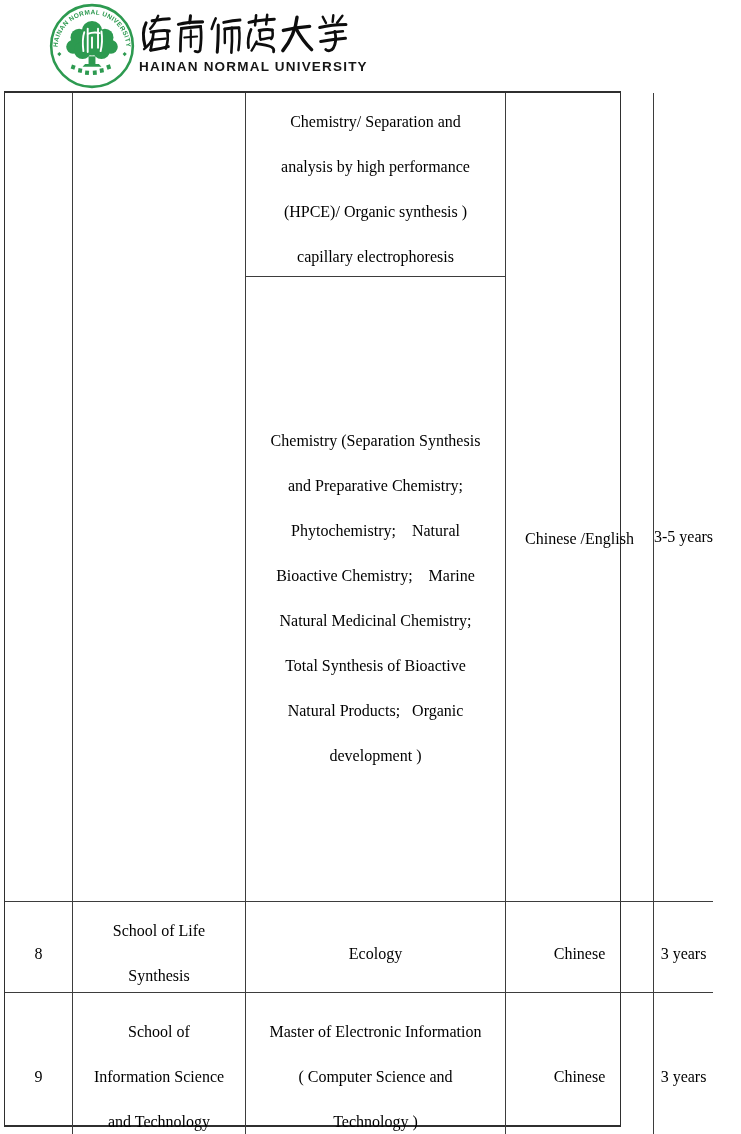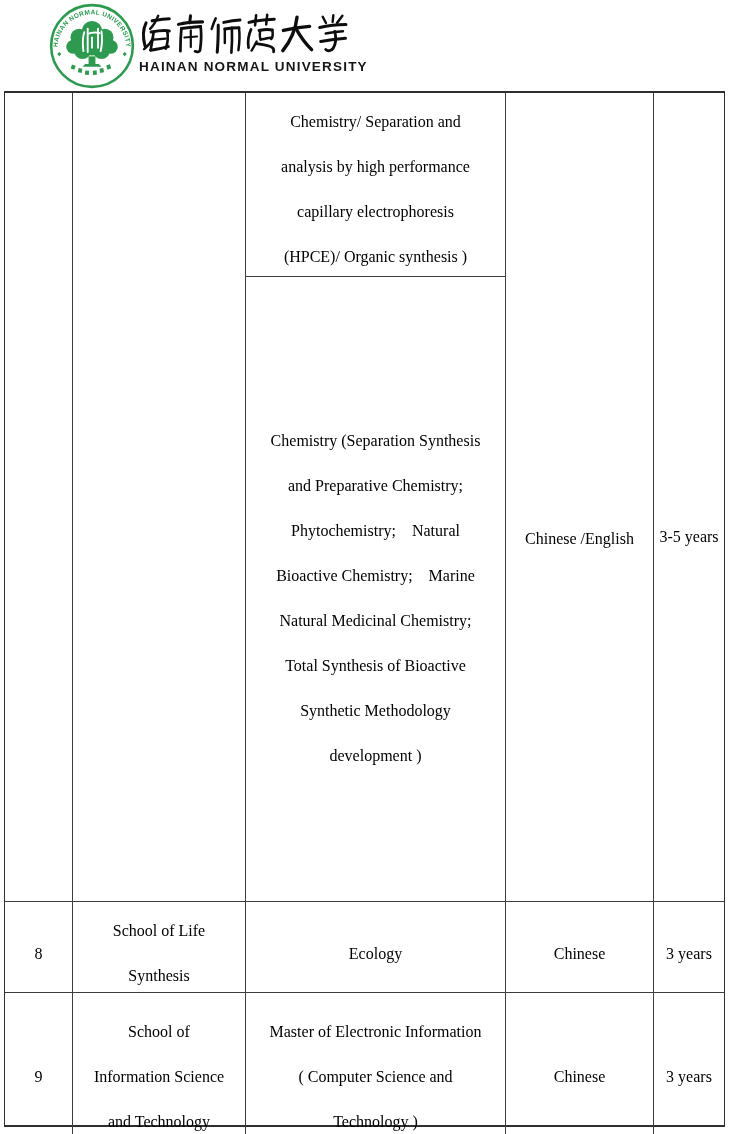--- a/index.html
+++ b/index.html
@@ -7,21 +7,21 @@
   .page{position:relative;width:741px;height:1134px;background:#fff;overflow:hidden;}
 
   
   .hdr{position:absolute;left:0;top:0;width:741px;height:92px;}
   .seal{position:absolute;left:49px;top:3px;width:86px;height:86px;}
   .zh-callig{position:absolute;left:138px;top:12px;width:214px;height:48px;}
   .en-name{position:absolute;left:139px;top:59px;font-family:"Liberation Sans","DejaVu Sans",sans-serif;
            font-size:13.5px;font-weight:700;letter-spacing:1.2px;color:#161616;white-space:nowrap;}
 
   
-  .tbl{--bc:#3d3d3d;position:absolute;left:4px;top:91px;width:721px;height:1036px;box-sizing:border-box;
+  .tbl{--bc:#3d3d3d;position:absolute;left:4px;top:91px;width:617px;height:1036px;box-sizing:border-box;
        display:grid;grid-template-columns:68px 173px 260px 148px auto;
        grid-template-rows:184px 625px 91px auto;
        border:1px solid #2f2f2f;border-top-width:2px;border-bottom-width:2px;background:#fff;}
   .c{box-sizing:border-box;border-right:1px solid var(--bc);border-bottom:1px solid var(--bc);
      display:flex;flex-direction:column;align-items:center;justify-content:center;
      text-align:center;font-size:16px;line-height:45px;}
   .c.no-r{border-right:none;}
   .c.no-b{border-bottom:none;}
   .ln{white-space:pre;}
   .cell-num-cont   {grid-area:1/1/3/2;}
@@ -156,32 +156,32 @@
   </div>
 
   <div class="tbl">
 
     <div class="c cell-num-cont"></div>
     <div class="c cell-school-cont"></div>
 
     <div class="c cell-progA">
       <div class="ln">Chemistry/ Separation and</div>
       <div class="ln">analysis by high performance</div>
+      <div class="ln">(HPCE)/ Organic synthesis )</div>
       <div class="ln">capillary electrophoresis</div>
-      <div class="ln">(HPCE)/ Organic synthesis )</div>
     </div>
 
     <div class="c cell-progB">
       <div class="ln">Chemistry (Separation Synthesis</div>
       <div class="ln">and Preparative Chemistry;</div>
       <div class="ln">Phytochemistry;    Natural</div>
       <div class="ln">Bioactive Chemistry;    Marine</div>
       <div class="ln">Natural Medicinal Chemistry;</div>
       <div class="ln">Total Synthesis of Bioactive</div>
-      <div class="ln">Synthetic Methodology</div>
+      <div class="ln">Natural Products;   Organic</div>
       <div class="ln">development )</div>
     </div>
 
     <div class="c cell-lang-cont">
       <div class="ln">Chinese /English</div>
     </div>
     <div class="c cell-dur-cont no-r">
       <div class="ln">3-5 years</div>
     </div>
 

